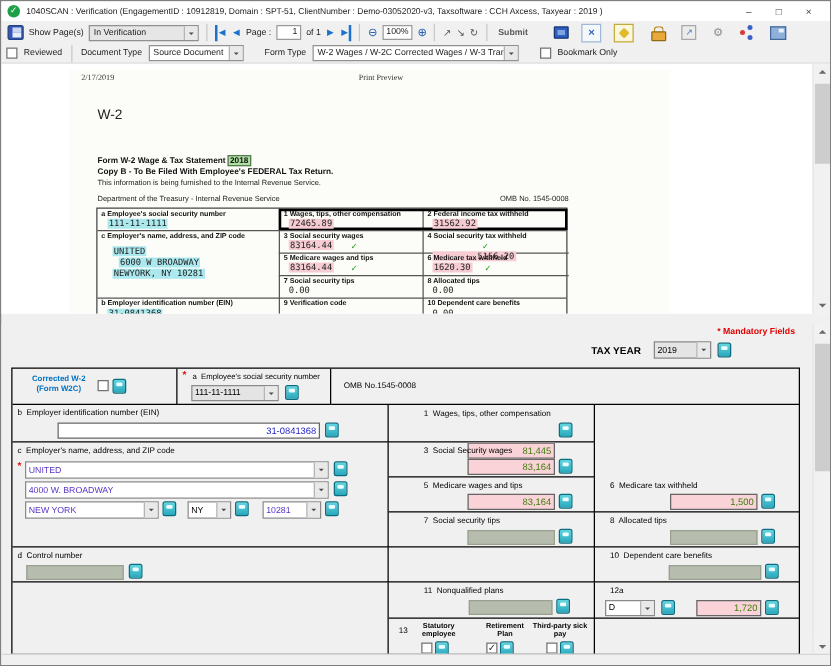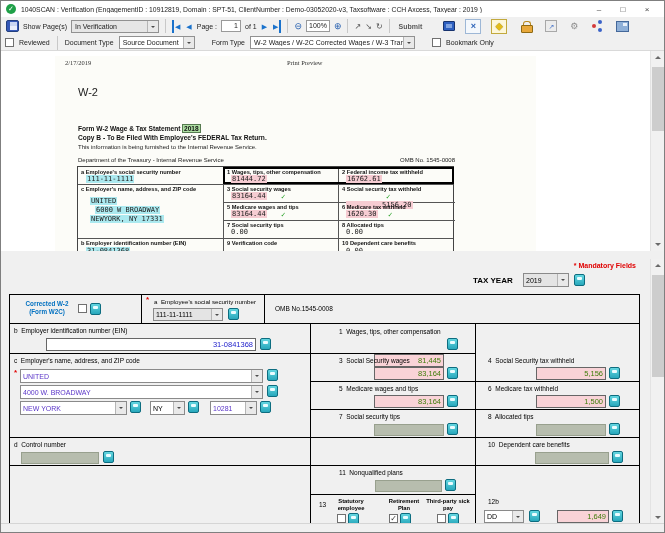--- a/index.html
+++ b/index.html
@@ -190,28 +190,28 @@
         <div class="gl" style="left:260px; top:0; width:1px; height:100%;"></div>
         <div class="gl" style="left:0; top:17px; width:100%; height:1px;"></div>
         <div class="gl" style="left:145px; top:35px; width:232px; height:1px;"></div>
         <div class="gl" style="left:145px; top:53px; width:232px; height:1px;"></div>
         <div class="gl" style="left:0; top:71px; width:100%; height:1px;"></div>
         <div class="thickbox"></div>
 
         <span class="dlbl" style="left:3px; top:2px;">a Employee's social security number</span>
         <span class="dval hl-cyan" style="left:8px; top:8px;">111-11-1111</span>
         <span class="dlbl" style="left:149px; top:2px;">1 Wages, tips, other compensation</span>
-        <span class="dval hl-pink" style="left:153px; top:8px;">81444.72</span>
+        <span class="dval hl-pink" style="left:153px; top:8px;">72465.89</span>
         <span class="dlbl" style="left:264px; top:2px;">2 Federal income tax withheld</span>
-        <span class="dval hl-pink" style="left:268px; top:8px;">16762.61</span>
+        <span class="dval hl-pink" style="left:268px; top:8px;">31562.92</span>
 
         <span class="dlbl" style="left:3px; top:19px;">c Employer's name, address, and ZIP code</span>
         <span class="dval hl-cyan" style="left:12px; top:30px;">UNITED</span>
         <span class="dval hl-cyan" style="left:17px; top:39px;">6000 W BROADWAY</span>
-        <span class="dval hl-cyan" style="left:12px; top:48px;">NEWYORK, NY 17331</span>
+        <span class="dval hl-cyan" style="left:12px; top:48px;">NEWYORK, NY 10281</span>
 
         <span class="dlbl" style="left:149px; top:19px;">3 Social security wages</span>
         <span class="dval hl-pink" style="left:153px; top:25px;">83164.44</span>
         <span class="dval dcheck" style="left:203px; top:25px;">✓</span>
         <span class="dlbl" style="left:264px; top:19px;">4 Social security tax withheld</span>
         <span class="dval hl-pink" style="left:268px; top:34px;padding-left:36px;">5156.20</span>
         <span class="dval dcheck" style="left:308px; top:25px;">✓</span>
 
         <span class="dlbl" style="left:149px; top:37px;">5 Medicare wages and tips</span>
         <span class="dval hl-pink" style="left:153px; top:43px;">83164.44</span>
@@ -310,25 +310,20 @@
           <span class="dd"></span>
         </span>
         <span class="ticon" style="left:250px; top:47px;"></span>
       </div>
 
       <div class="cell bR bB" style="left:301px; top:59px; width:165px; height:28px;">
         <span class="lbl" style="left:28px; top:3px;">3  Social Security wages</span>
         <span class="pinput" style="left:63px; top:13px; width:70px;">83,164</span>
         <span class="ticon" style="left:136px; top:13px;"></span>
       </div>
-      <div class="cell bB" style="left:466px; top:59px; width:164px; height:28px;">
-        <span class="lbl" style="left:12px; top:3px;">4  Social Security tax withheld</span>
-        <span class="pinput" style="left:60px; top:13px; width:70px;">5,156</span>
-        <span class="ticon" style="left:133px; top:13px;"></span>
-      </div>
       <div class="cell bR bB" style="left:301px; top:87px; width:165px; height:28px;">
         <span class="lbl" style="left:28px; top:3px;">5  Medicare wages and tips</span>
         <span class="pinput" style="left:63px; top:13px; width:70px;">83,164</span>
         <span class="ticon" style="left:136px; top:13px;"></span>
       </div>
       <div class="cell bB" style="left:466px; top:87px; width:164px; height:28px;">
         <span class="lbl" style="left:12px; top:3px;">6  Medicare tax withheld</span>
         <span class="pinput" style="left:60px; top:13px; width:70px;">1,500</span>
         <span class="ticon" style="left:133px; top:13px;"></span>
       </div>
@@ -353,43 +348,43 @@
         <span class="lbl" style="left:12px; top:3px;">10  Dependent care benefits</span>
         <span class="ginput" style="left:59px; top:14px; width:74px;"></span>
         <span class="ticon" style="left:136px; top:13px;"></span>
       </div>
 
       <div class="cell bR" style="left:0; top:171px; width:301px; height:59px;"></div>
       <div class="cell bR bB" style="left:301px; top:171px; width:165px; height:29px;">
         <span class="lbl" style="left:28px; top:3px;">11  Nonqualified plans</span>
         <span class="ginput" style="left:64px; top:14px; width:67px;"></span>
         <span class="ticon" style="left:134px; top:13px;"></span>
+      </div>
+      <div class="cell bB" style="left:466px; top:171px; width:164px; height:29px;">
+        <span class="lbl" style="left:12px; top:3px;">12a</span>
+        <span class="fsel" style="left:8px; top:14px; width:40px; height:13px;">
+          <span class="val">D</span>
+          <span class="dd"></span>
+        </span>
+        <span class="ticon" style="left:53px; top:14px;"></span>
+        <span class="pinput" style="left:81px; top:14px; width:52px;">1,720</span>
+        <span class="ticon" style="left:136px; top:14px;"></span>
       </div>
       <div class="cell bR" style="left:301px; top:200px; width:165px; height:30px;">
         <span class="lbl" style="left:8px; top:6px;">13</span>
         <span class="hdr13" style="left:20px; top:3px; width:40px;">Statutory employee</span>
         <span class="hdr13" style="left:73px; top:3px; width:40px;">Retirement Plan</span>
         <span class="hdr13" style="left:114px; top:3px; width:46px;">Third-party sick pay</span>
         <span class="cb cbabs" style="left:26px; top:19px;"></span>
         <span class="ticon" style="left:37px; top:18px;"></span>
         <span class="cb cbabs" style="left:78px; top:19px;"><span>✓</span></span>
         <span class="ticon" style="left:89px; top:18px;"></span>
         <span class="cb cbabs" style="left:126px; top:19px;"></span>
         <span class="ticon" style="left:137px; top:18px;"></span>
       </div>
-      <div class="cell" style="left:466px; top:200px; width:164px; height:30px;">
-        <span class="lbl" style="left:12px; top:3px;">12b</span>
-        <span class="fsel" style="left:8px; top:15px; width:40px; height:13px;">
-          <span class="val">DD</span>
-          <span class="dd"></span>
-        </span>
-        <span class="ticon" style="left:53px; top:15px;"></span>
-        <span class="pinput" style="left:81px; top:15px; width:52px;">1,649</span>
-        <span class="ticon" style="left:136px; top:15px;"></span>
-      </div>
     </div>
 
     <div class="scroll-v" style="height:265px;">
       <div class="sb-btn up"></div>
       <div class="sb-thumb" style="top:16px; height:102px;"></div>
       <div class="sb-btn down"></div>
     </div>
   </div>
 
   <div class="statusbar"></div>

